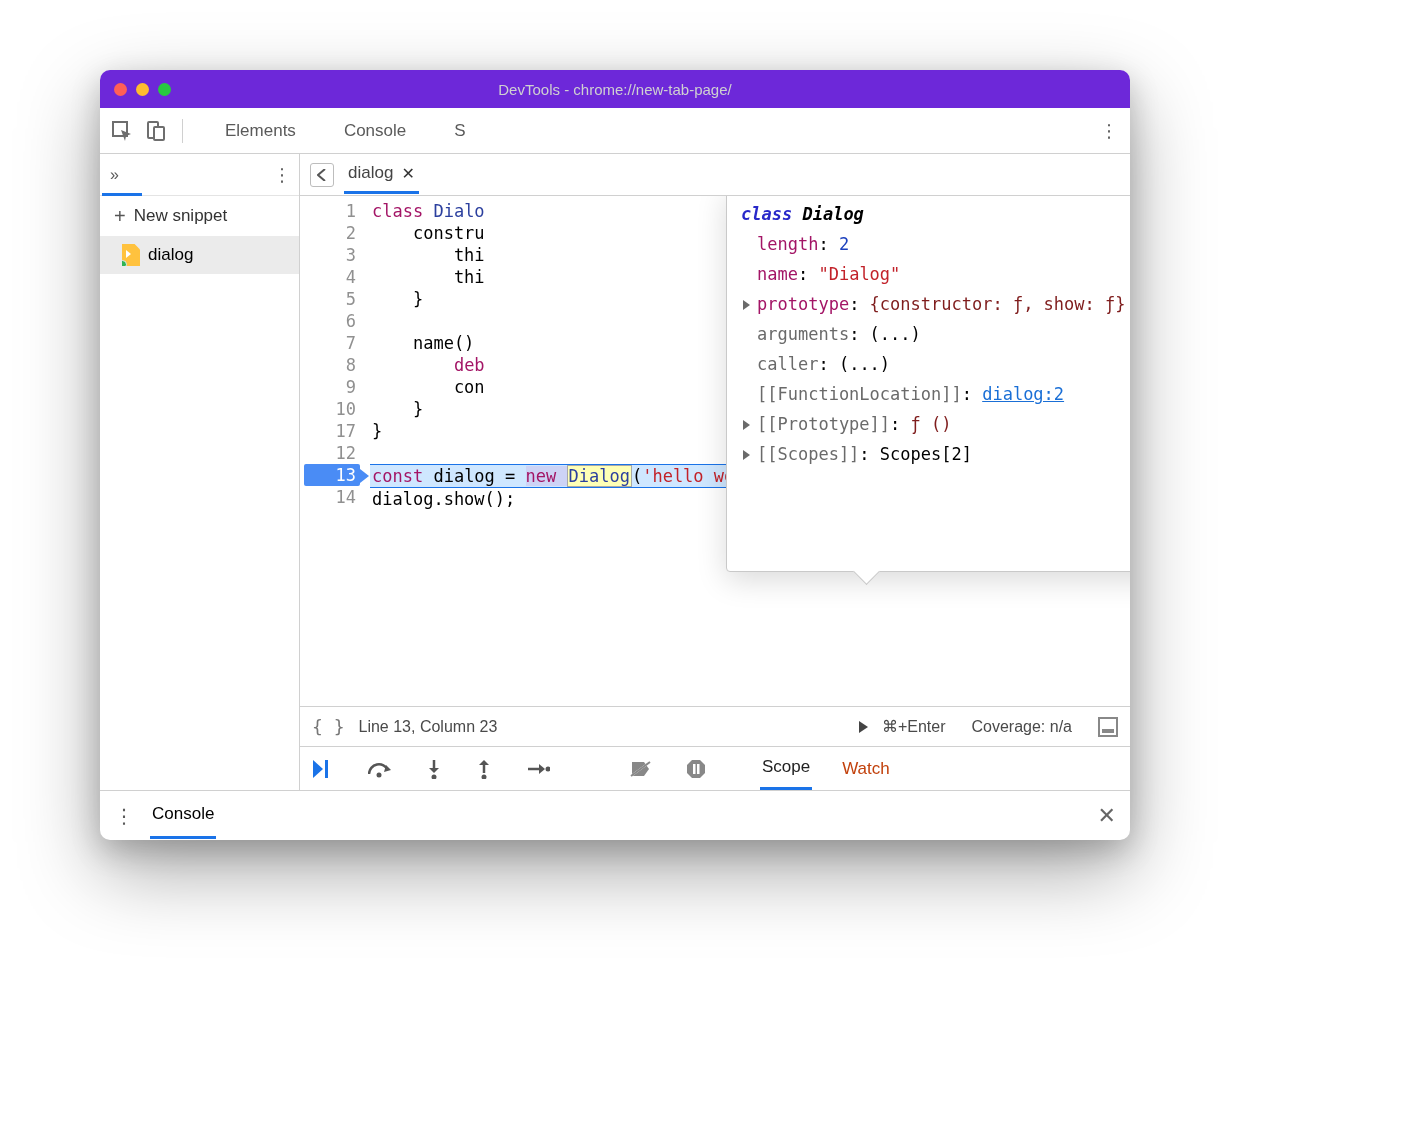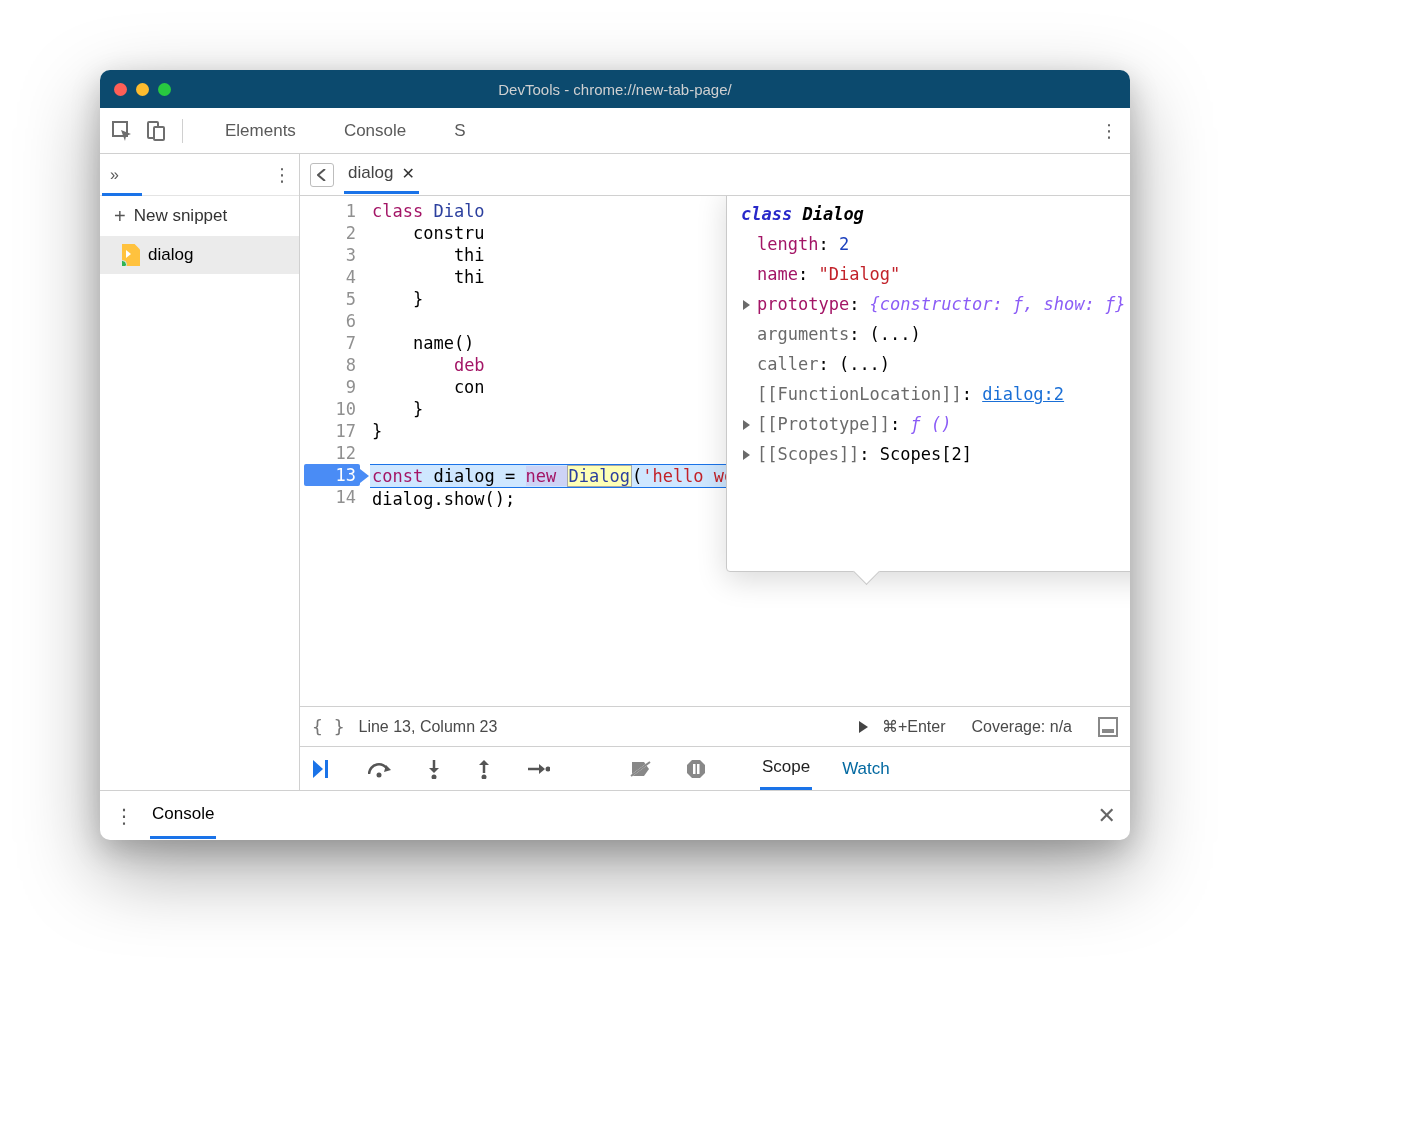--- a/index.html
+++ b/index.html
@@ -18,21 +18,21 @@
   height: 770px;
   background: #fff;
   border-radius: 10px;
   box-shadow: 0 30px 80px rgba(0,0,0,0.35), 0 10px 30px rgba(0,0,0,0.2);
   overflow: visible;
   display: flex;
   flex-direction: column;
 }
 .titlebar {
   height: 38px;
-  background: #0c4a6e;
+  background: #6d28d9;
   border-radius: 10px 10px 0 0;
   display: flex;
   align-items: center;
   padding: 0 14px;
   position: relative;
 }
 .traffic { display: flex; gap: 9px; }
 .traffic .dot { width: 13px; height: 13px; border-radius: 50%; }
 .dot.red { background: #ff5f57; }
 .dot.yellow { background: #febc2e; }
@@ -148,21 +148,21 @@
 .status-bar .brace { font-family: monospace; font-size: 18px; color: #777; }
 .status-bar .spacer { flex: 1; }
 .status-bar .play-tri { display: inline-block; width: 0; height: 0; border-left: 9px solid #444; border-top: 6px solid transparent; border-bottom: 6px solid transparent; }
 .sb-boxicon { width: 20px; height: 20px; border: 2px solid #888; position: relative; display: inline-block;}
 .sb-boxicon::after { content:""; position:absolute; left:2px; right:2px; bottom:2px; height:4px; background:#888;}
 
 .debug-bar { height: 44px; border-top: 1px solid #d0d0d0; display: flex; align-items: center; padding: 0 12px; gap: 34px; }
 .dbg-ico { width: 24px; height: 24px; display: flex; align-items: center; justify-content: center; }
 
 .right-tabs { display: flex; align-items: center; gap: 28px; font-size: 17px; padding-left: 20px; }
-.right-tab { color: #0369a1; padding: 10px 2px; }
+.right-tab { color: #c2410c; padding: 10px 2px; }
 .right-tab.active { border-bottom: 3px solid #1a73e8; color: #222; }
 
 .console-drawer { height: 50px; border-top: 1px solid #d0d0d0; display: flex; align-items: center; padding: 0 14px; gap: 18px; font-size: 17px; border-radius: 0 0 10px 10px; }
 .console-drawer .kebab { font-size: 20px; }
 .console-drawer .close-x { margin-left: auto; font-size: 22px; color: #666; }
 .console-drawer .ctab { border-bottom: 3px solid #1a73e8; padding: 12px 2px;}
 
 .popover {
   position: absolute;
   left: 426px;
@@ -198,21 +198,21 @@
   position: absolute; left: 2px; top: 11px;
   width: 0; height: 0;
   border-left: 7px solid #6a6a6a;
   border-top: 5px solid transparent;
   border-bottom: 5px solid transparent;
 }
 .prop-name { color: #a31566; }
 .prop-int { color: #6a6a6a; }
 .val-num { color: #1d41be; }
 .val-str { color: #c2222a; }
-.val-fn { color: #8b5cf6; font-style: italic;}
+.val-fn { color: #7f1d1d; }
 .val-link { color: #1a6fd6; text-decoration: underline; }
 
 </style>
 </head>
 <body>
 
 <div class="window">
 
   <div class="titlebar">
     <div class="traffic">

